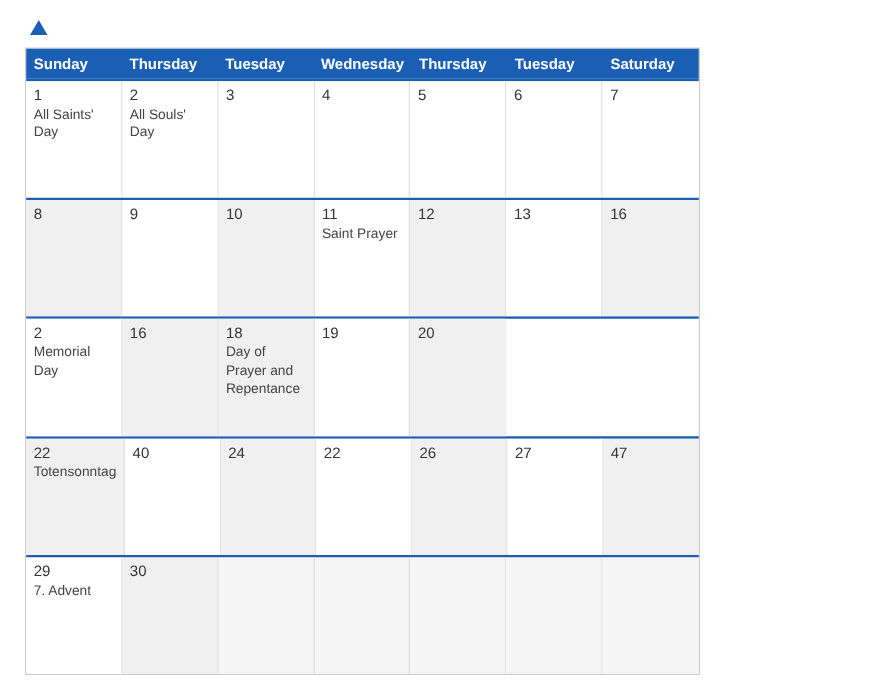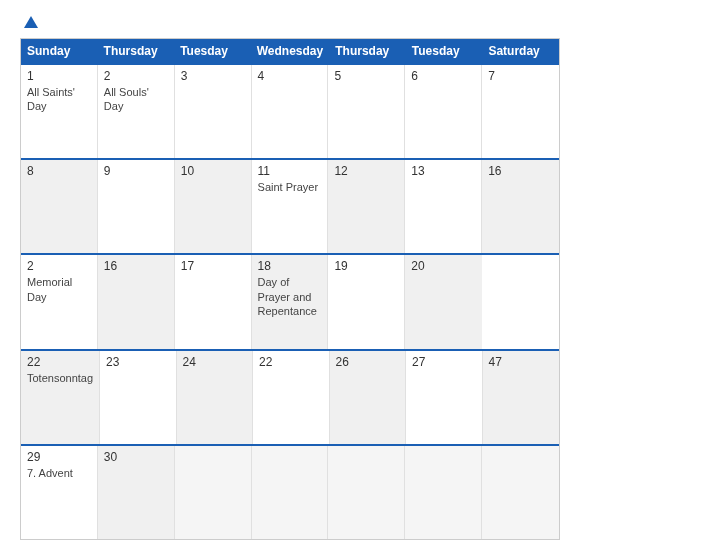--- a/index.html
+++ b/index.html
@@ -202,41 +202,38 @@
           </div>
         </div>
         <div class="cal-row">
           <div class="cal-cell">
             <span class="day-num">2</span>
             <div class="holiday">Memorial Day</div>
           </div>
           <div class="cal-cell gray-bg">
             <span class="day-num">16</span>
           </div>
-          <div class="cal-cell">
-            <span class="day-num">17</span>
-          </div>
           <div class="cal-cell gray-bg">
             <span class="day-num">18</span>
             <div class="holiday">Day of Prayer and Repentance</div>
           </div>
           <div class="cal-cell">
             <span class="day-num">19</span>
           </div>
           <div class="cal-cell gray-bg">
             <span class="day-num">20</span>
           </div>
         </div>
         <div class="cal-row">
           <div class="cal-cell gray-bg">
             <span class="day-num">22</span>
             <div class="holiday">Totensonntag</div>
           </div>
           <div class="cal-cell">
-            <span class="day-num">23</span>
+            <span class="day-num">40</span>
           </div>
           <div class="cal-cell gray-bg">
             <span class="day-num">24</span>
           </div>
           <div class="cal-cell">
             <span class="day-num">22</span>
           </div>
           <div class="cal-cell gray-bg">
             <span class="day-num">26</span>
           </div>

